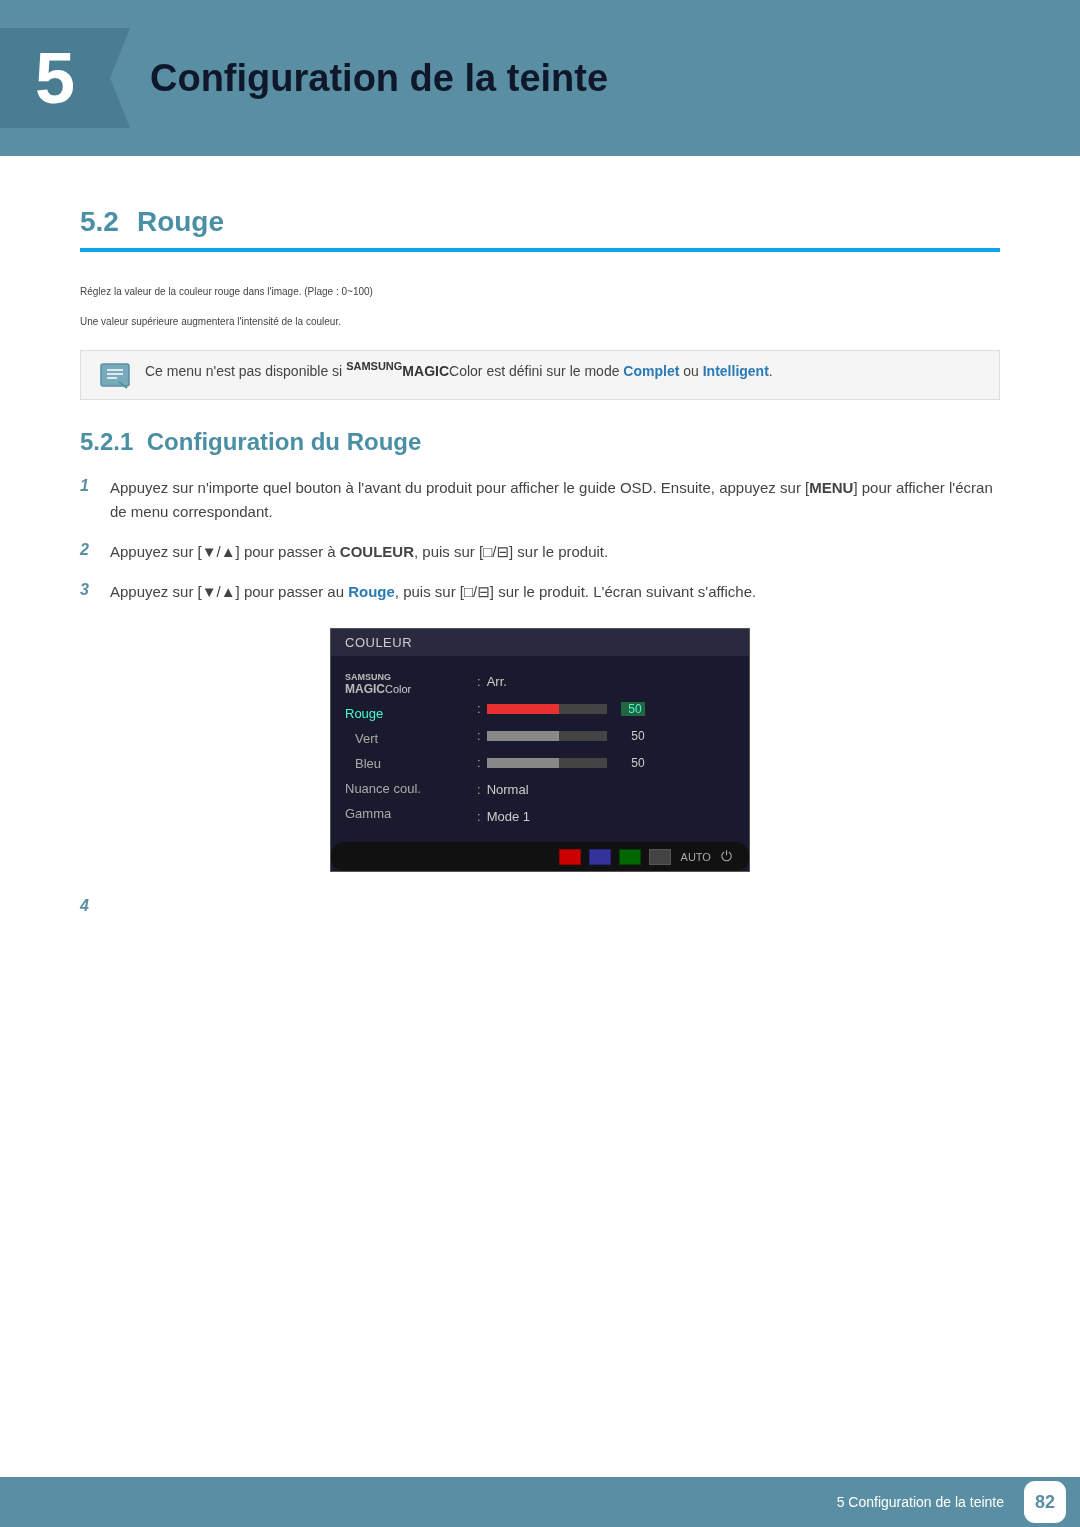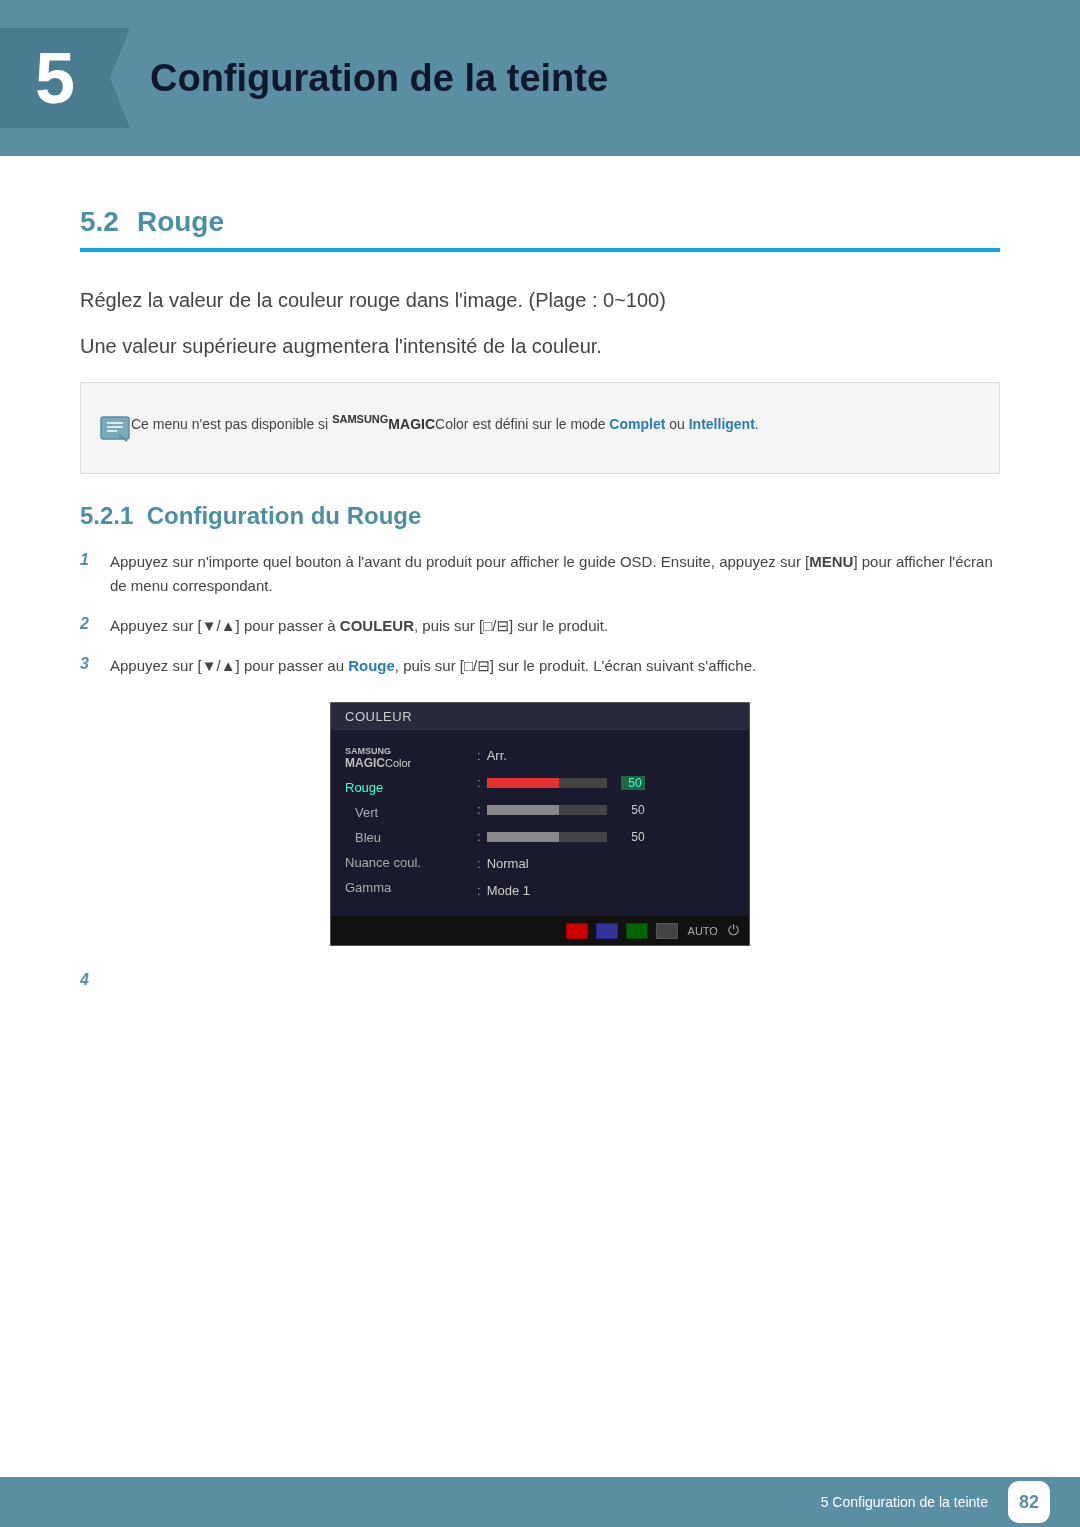--- a/index.html
+++ b/index.html
@@ -64,34 +64,35 @@
       padding-bottom: 10px;
       border-bottom: 4px solid #0ea5e9;
     }
 
     .section-number {
       margin-right: 18px;
     }
 
     
     .body-text {
-      font-size: 20px;
+      font-size: 10px;
       color: #444;
       line-height: 1.6;
       margin-bottom: 14px;
     }
 
     
     .note-box {
       display: flex;
       align-items: flex-start;
       background: #f5f5f5;
       border: 1px solid #ddd;
-      padding: 28px 18px;
+      padding: 7px 18px;
       margin: 20px 0 28px 0;
+      gap: 14px;
     }
 
     .note-icon {
       width: 32px;
       height: 32px;
       flex-shrink: 0;
       margin-top: 2px;
     }
 
     .note-text {
@@ -299,22 +300,23 @@
       background: #226644;
       padding: 0 3px;
     }
 
     
     .osd-buttons {
       background: #111;
       display: flex;
       justify-content: flex-end;
       align-items: center;
-      padding: 6px 10px;
+      padding: 6px 17px;
       gap: 8px;
+      border-radius: 14px;
     }
 
     .osd-btn {
       width: 22px;
       height: 16px;
       background: #333;
       border: 1px solid #555;
       display: inline-block;
     }
 
@@ -339,21 +341,21 @@
     .page-footer {
       position: absolute;
       bottom: 0;
       left: 0;
       right: 0;
       height: 50px;
       background: #5a8fa3;
       display: flex;
       align-items: center;
       justify-content: flex-end;
-      padding: 0 30px;
+      padding: 0 14px;
       gap: 20px;
     }
 
     .footer-text {
       color: #ffffff;
       font-size: 14px;
     }
 
     .footer-page-number {
       background: #ffffff;

